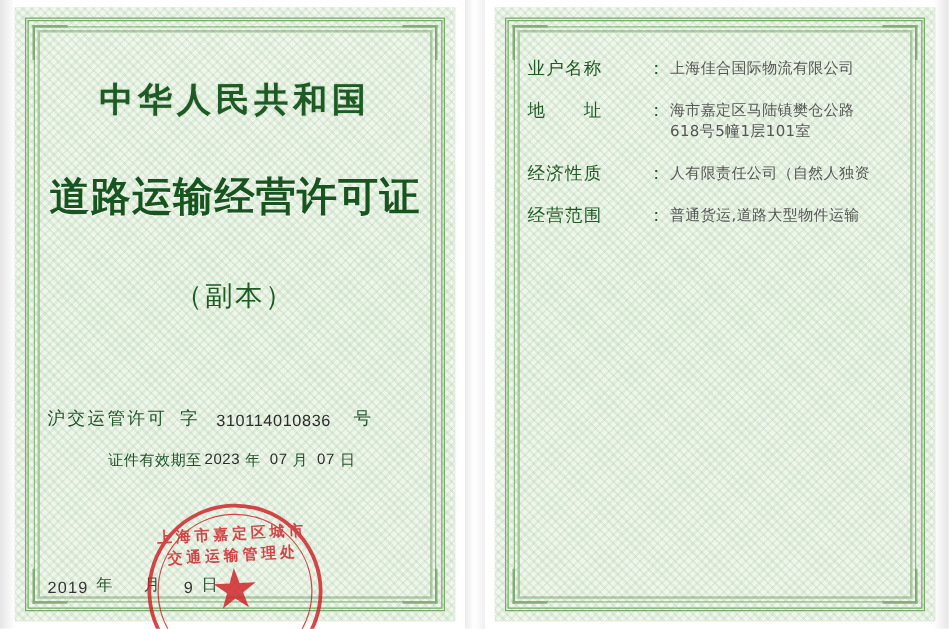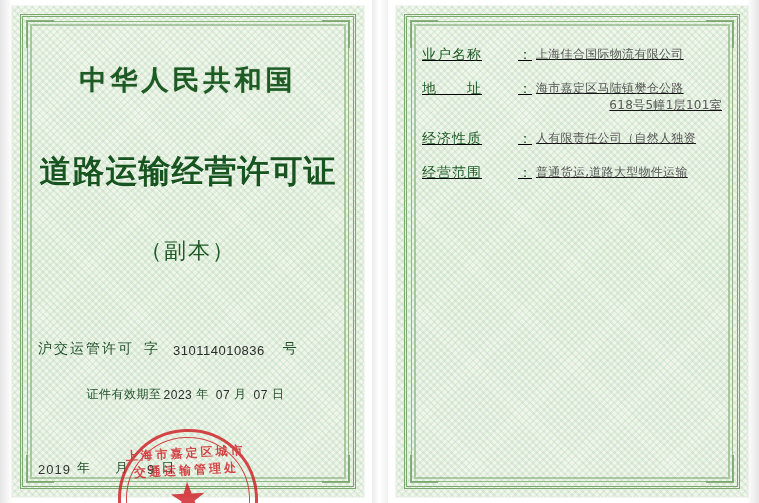--- a/index.html
+++ b/index.html
@@ -78,21 +78,21 @@
     margin-top: 34px;
     text-align: center;
     font-family: "DejaVu Serif", serif;
     font-size: 27px;
     font-weight: bold;
     letter-spacing: 4px;
     color: #1d5a24;
     text-shadow: 0 0 1px rgba(29,90,36,0.5);
   }
   .main-title {
-    margin-top: 36px;
+    margin-top: 22px;
     text-align: center;
     font-family: "DejaVu Serif", serif;
     font-size: 32px;
     font-weight: bold;
     letter-spacing: 1px;
     color: #17541f;
     text-shadow: 0 1px 0 rgba(255,255,255,0.6);
   }
   .sub-title {
     margin-top: 26px;
@@ -117,23 +117,22 @@
   .lic-no-row .value {
     font-family: "Liberation Sans", sans-serif;
     font-size: 13px;
     color: #2b2b2b;
     letter-spacing: 0.5px;
     padding: 0 4px;
   }
   .lic-no-row .hao { margin-left: 14px; }
 
   .valid-row {
-    margin-top: 12px;
-    display: flex;
-    align-items: center;
+    display: flex;
+    align-items: flex-start;
     justify-content: center;
     font-family: "DejaVu Serif", serif;
     font-size: 12px;
     color: #20512a;
     letter-spacing: 0.5px;
   }
   .valid-row .v-num {
     font-family: "Liberation Sans", sans-serif;
     color: #2b2b2b;
     padding: 0 2px;
@@ -212,21 +211,20 @@
   
   #right-page {
     left: 396px;
     top: 6px;
     width: 352px;
     height: 491px;
   }
   .right-inner {
     position: absolute;
     inset: 40px 26px 20px 26px;
-    text-decoration: underline;
   }
   .field-row {
     display: flex;
     align-items: flex-start;
     margin-bottom: 16px;
     font-family: "DejaVu Serif", serif;
   }
   .field-label {
     width: 96px;
     flex: none;
@@ -244,21 +242,21 @@
   }
   .field-value {
     flex: 1;
     font-family: "DejaVu Sans", sans-serif;
     font-size: 12px;
     color: #4a4a4a;
     line-height: 17px;
     letter-spacing: 0.3px;
     opacity: 0.92;
   }
-  .field-value .line2 { display: block; text-align: right; }
+  .field-value .line2 { display: block; }
 
   
   .gutter {
     position: absolute;
     left: 372px;
     top: 0;
     width: 16px;
     height: 503px;
     background: linear-gradient(to right, rgba(0,0,0,0.08), rgba(0,0,0,0.0) 45%, rgba(0,0,0,0.06));
   }

